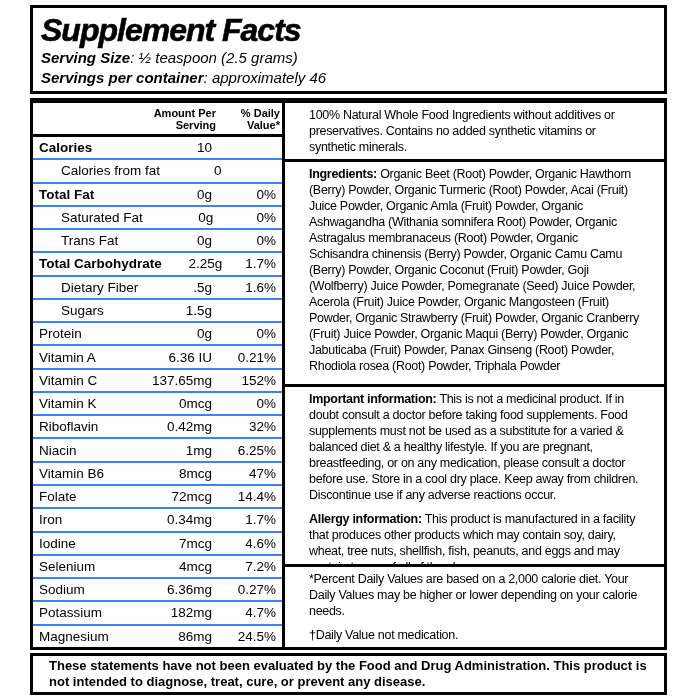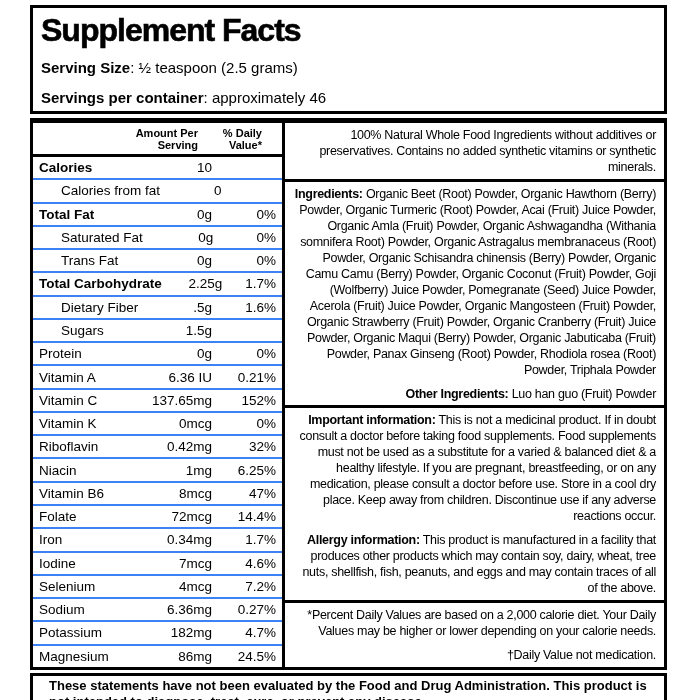--- a/index.html
+++ b/index.html
@@ -1,50 +1,50 @@
 <!DOCTYPE html>
 <html style="--ink: #000000;"><head>
 <meta charset="utf-8">
 <style>
   * { margin:0; padding:0; box-sizing:border-box; }
   html,body { width:700px; height:700px; background:#fff; overflow:hidden;
               font-family:"Liberation Sans", sans-serif; color:var(--ink,#000); }
   .label { position:absolute; left:30px; top:5px; width:637px; }
 
   
-  .header-box { border:3px solid #000; background:#fff; padding:6px 0 4px 8px; }
+  .header-box { border:3px solid #000; background:#fff; padding:6px 0 4px 8px;font-style:italic; }
   .sf-title { font-size:32px; line-height:33px; font-weight:bold; letter-spacing:-1px;
               -webkit-text-stroke:0.6px #000; }
-  .serving-line { font-size:15px; line-height:18px; margin-top:12px; }
+  .serving-line { font-size:15px; line-height:18px; margin-top:2px; }
   .serving-line:first-of-type { margin-top:6px; }
   .serving-line b { font-weight:bold; }
 
   
   .main-box { border:3px solid #000; border-top-width:5px; margin-top:4px;
               height:552px; display:flex; background:#fff; }
 
   
   .left-col { width:252px; border-right:3px solid #000; display:flex; flex-direction:column; }
-  .t-head { display:flex; justify-content:flex-end; padding:4px 20px 3px;
+  .t-head { display:flex; justify-content:flex-end; padding:4px 2px 3px;
             border-bottom:3px solid #000; font-size:11px; line-height:12px; font-weight:bold; }
   .h-amt { width:80px; text-align:right; }
   .h-dv  { width:64px; text-align:right; }
   .t-rows { flex:1; display:flex; flex-direction:column;border-radius:30px; }
   .t-row { flex:1; display:flex; align-items:center; padding:0 6px; font-size:13.5px; }
   .t-row + .t-row { border-top:2px solid #3b82f6;justify-content:center; }
   .cell-label { flex:1; white-space:nowrap; }
   .t-row.bold .cell-label { font-weight:bold; }
   .t-row.indent .cell-label { padding-left:22px; }
   .cell-amt { width:72px; text-align:right; white-space:nowrap; }
   .cell-dv  { width:64px; text-align:right; white-space:nowrap; }
 
   
   .right-col { flex:1; display:flex; flex-direction:column; font-size:12.5px;
                line-height:16px; letter-spacing:-0.3px; overflow:hidden; }
-  .r-section { padding:4px 8px; border-bottom:3px solid #000;text-align:right; }
+  .r-section { padding:4px 24px; border-bottom:3px solid #000; }
   .r-section:last-child { border-bottom:none; }
   .r-section.grow { flex:1 1 auto; min-height:0; overflow:hidden; }
   .r-section p + p { margin-top:8px; }
   .r-section b { font-weight:bold; }
 
   
   .footer-box { border:3px solid #000; margin-top:3px; padding:2px 16px;
                 font-size:13px; line-height:16px; font-weight:bold; background:#fff; }
 </style>
 </head>

